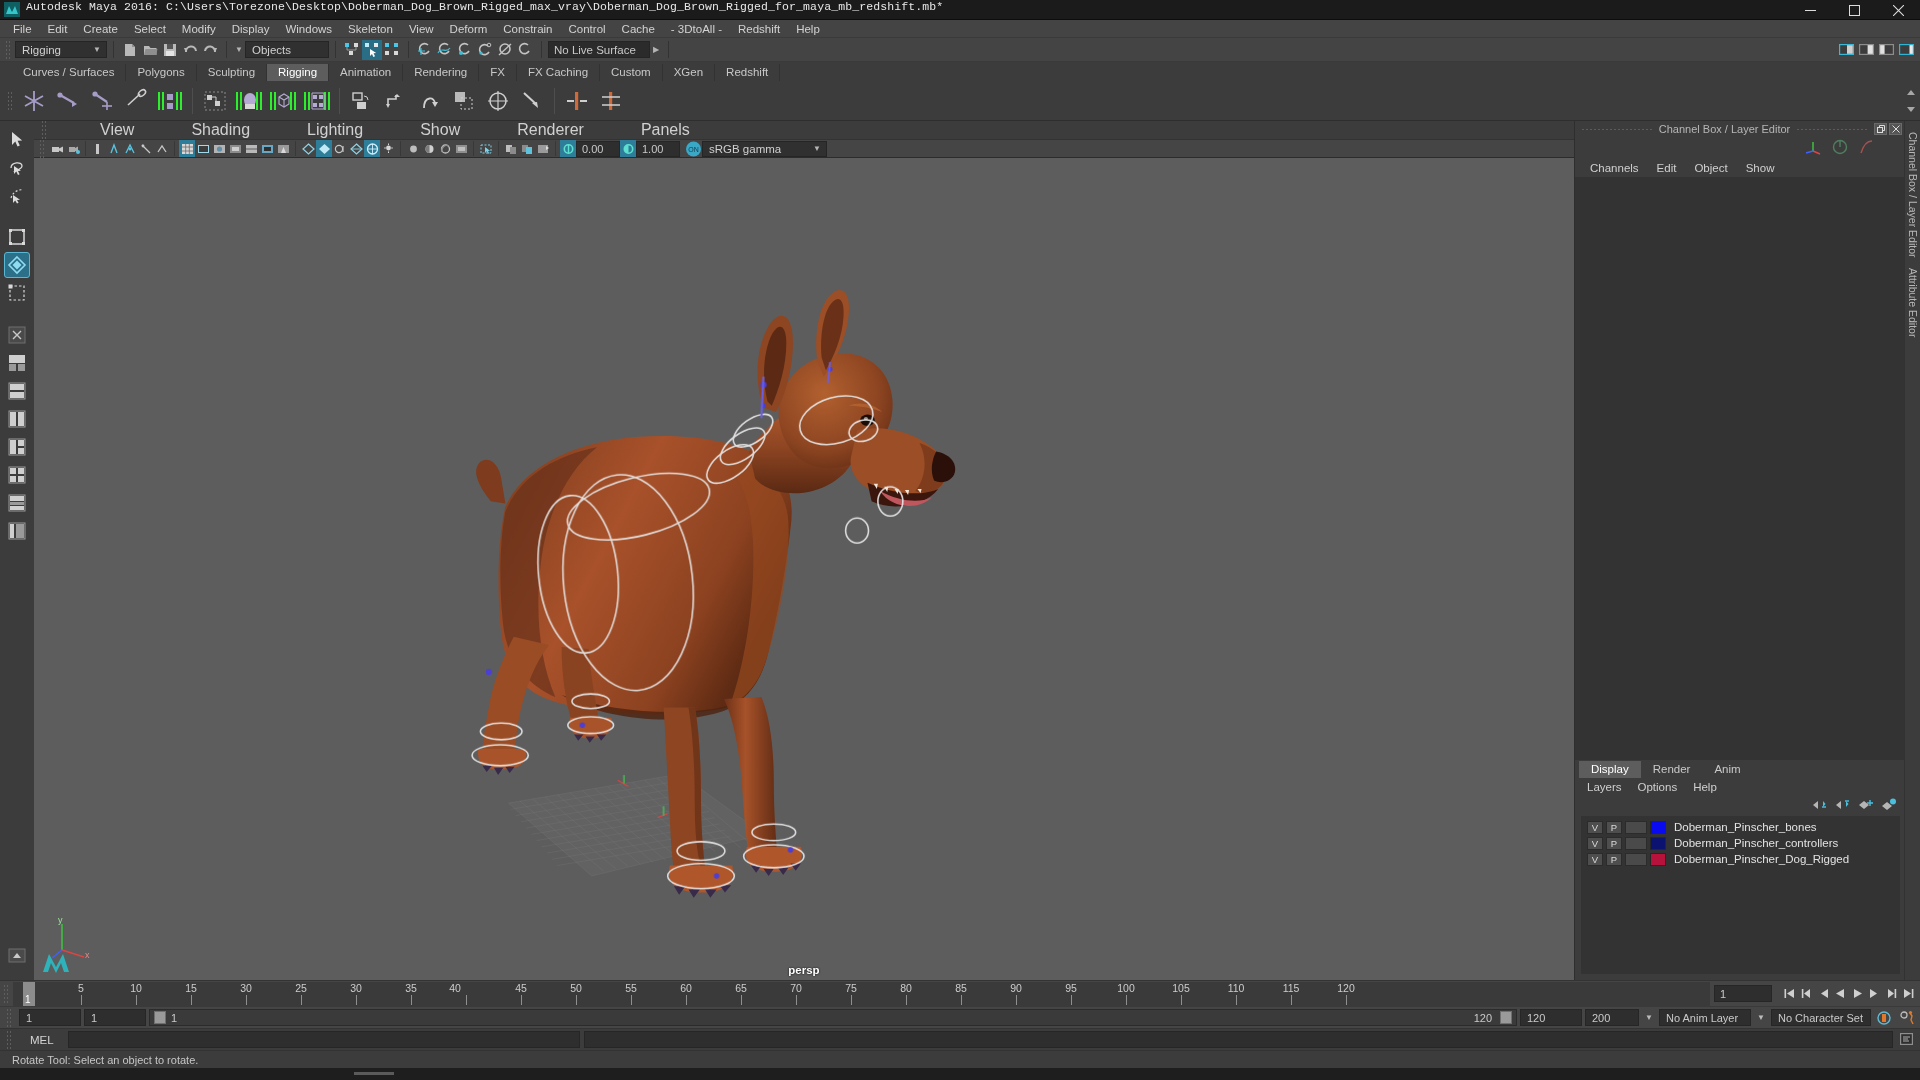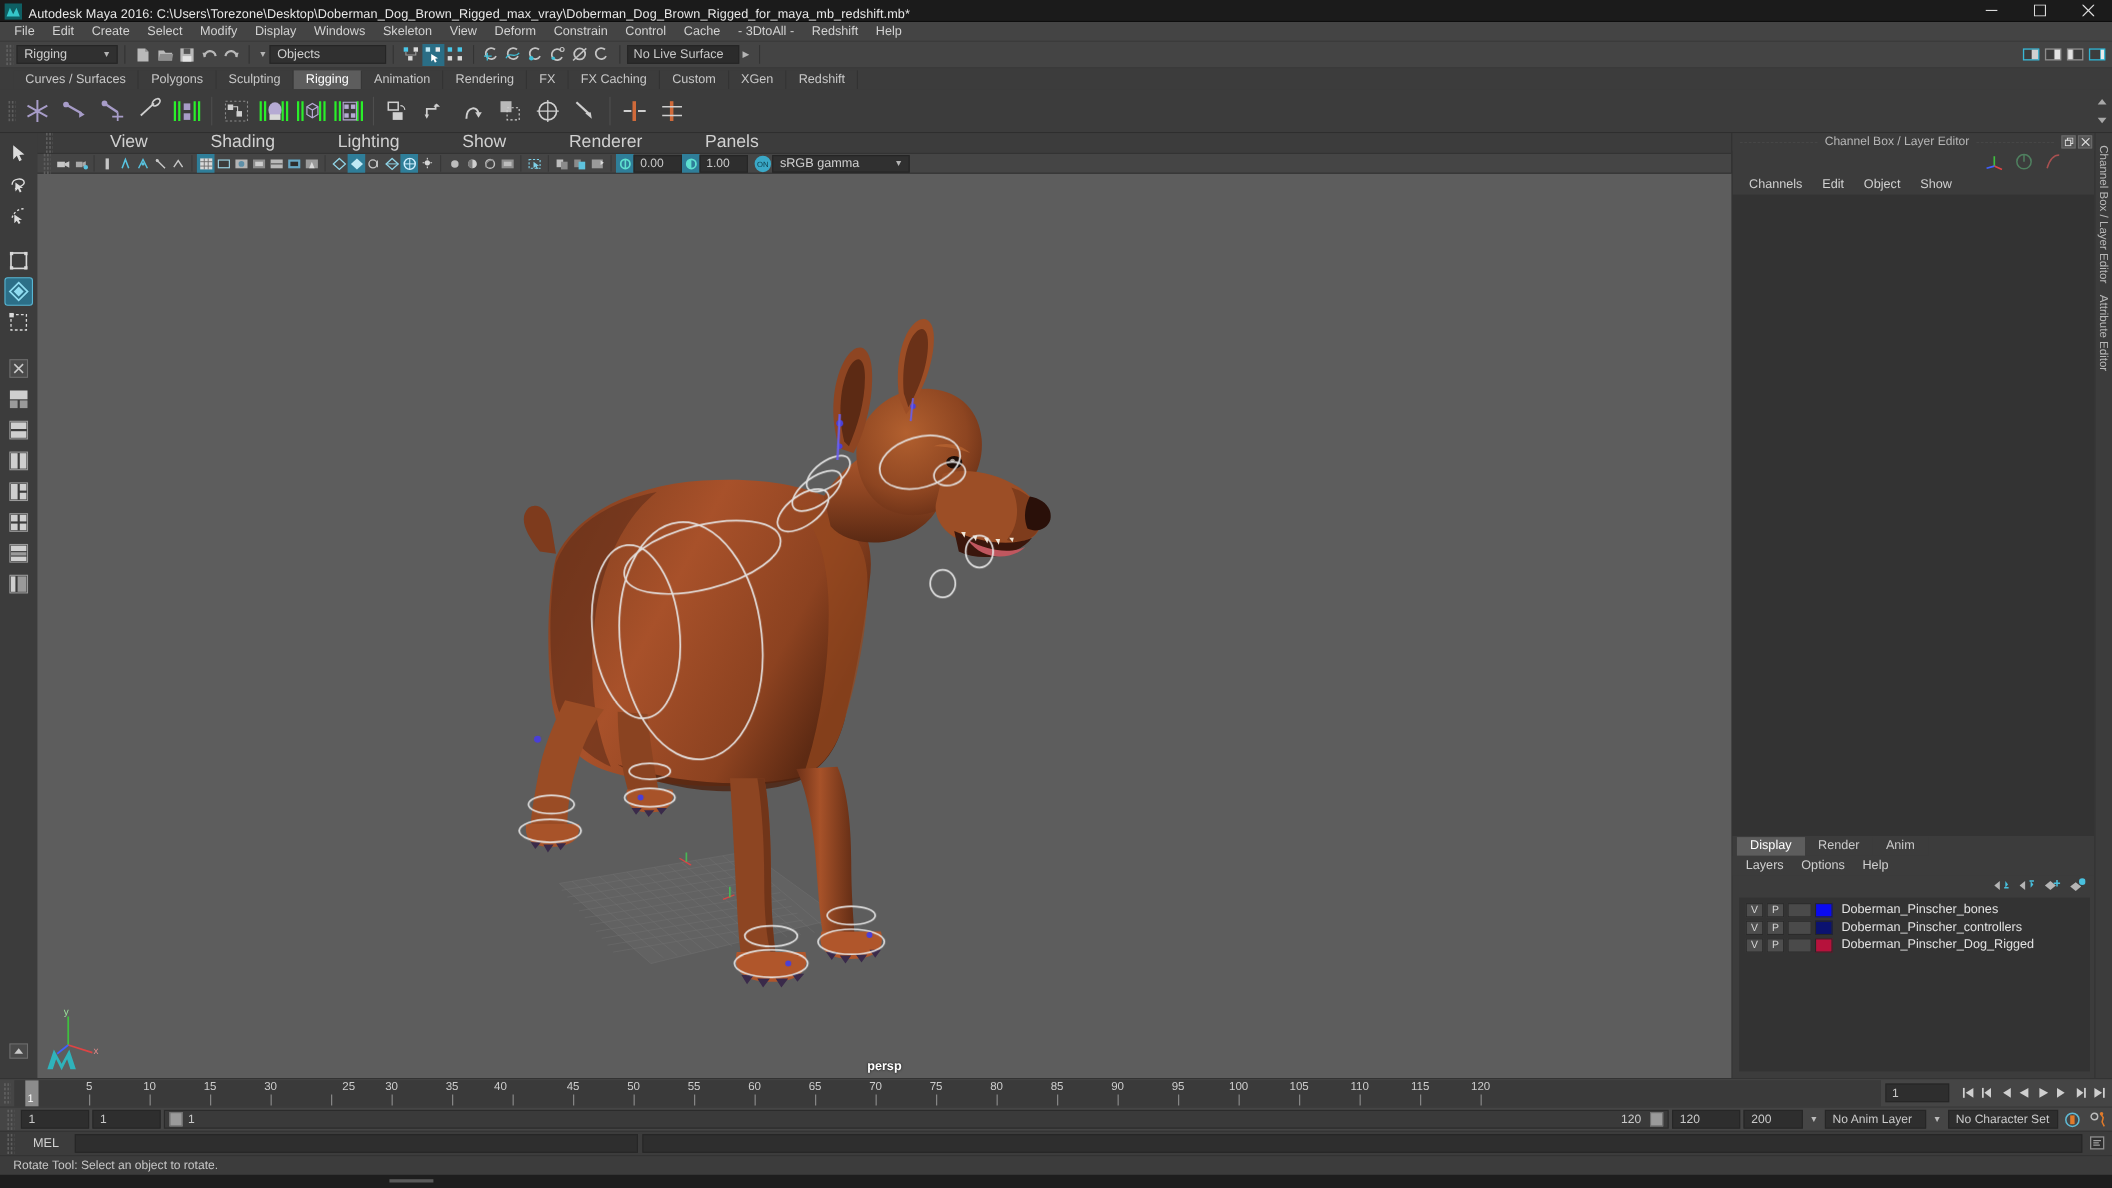--- a/index.html
+++ b/index.html
@@ -1,22 +1,22 @@
 <!DOCTYPE html>
 <html><head>
 <meta charset="utf-8">
 <style>
   * { box-sizing: border-box; margin:0; padding:0; }
   html,body { width:1920px; height:1080px; overflow:hidden; background:#3c3c3c;
     font-family:"Liberation Sans", sans-serif; color:#cfcfcf; font-size:12.5px; }
   .app { width:1920px; height:1080px; display:flex; flex-direction:column; }
 
   
-  .titlebar { height:20px; background:#1b1b1b; display:flex; align-items:flex-end;
-    border-bottom:1px solid #0d0d0d; flex:0 0 20px; }
+  .titlebar { height:20px; background:#1b1b1b; display:flex; align-items:flex-start;
+    border-bottom:1px solid #0d0d0d; flex:0 0 20px;font-family:Liberation Mono, monospace; }
   .tb-logo { width:20px; height:18px; margin:0 4px 0 2px; display:flex; align-items:center; justify-content:center; }
   .tb-title { font-size:11.5px; color:#e8e8e8; white-space:nowrap; letter-spacing:0.1px; }
   .tb-spacer { flex:1; }
   .tb-btn { width:44px; height:20px; display:flex; align-items:center; justify-content:center;
     color:#dcdcdc; font-size:12px; }
   .tb-btn svg { display:block; }
 
   
   .menubar { height:18px; background:#444444; display:flex; align-items:center; padding-left:5px;
     flex:0 0 18px; border-bottom:1px solid #3a3a3a;}
@@ -224,21 +224,21 @@
         </svg>
     </div>
     <div class="ibtn">
       <svg width="15" height="14">
           <path d="M12 9 A5 5 0 0 0 2 8" stroke="#b9b9b9" stroke-width="2" fill="none"></path>
           <path d="M14 5 l-4 0 l2.4 4 z" fill="#b9b9b9"></path>
         </svg>
     </div>
     <div class="sep"></div>
     <span class="arrow" style="color:#b4b4b4; font-size:8px; width:12px; text-align:center;">▼</span>
-    <div class="combo" style="width:106px;align-items:center;">
+    <div class="combo" style="width:84px;align-items:center;">
       <span>Objects</span>
     </div>
     <div class="sep"></div>
     <div class="ibtn">
       <svg width="16" height="15">
           <rect x="1" y="1" width="4" height="4" fill="#49c6e8"></rect>
           <rect x="10" y="1" width="4" height="4" fill="#d9d9d9"></rect>
           <rect x="5" y="9" width="4" height="4" fill="#d9d9d9"></rect>
           <path d="M3 5 v3 h9 v-3" stroke="#9a9a9a" fill="none"></path>
         </svg>
@@ -1147,21 +1147,21 @@
   <div class="timeline">
     <div class="grip"></div>
     <div class="tl-track">
       <div class="tl-cursor" style="left:10px;">
         <span>1</span>
       </div>
       <div class="tl-num" style="left:68px;">5</div>
       <div class="tl-num" style="left:123px;">10</div>
       <div class="tl-num" style="left:178px;">15</div>
       <div class="tl-num" style="left:233px;">30</div>
-      <div class="tl-num" style="left:304px;">25</div>
+      <div class="tl-num" style="left:288px;">25</div>
       <div class="tl-num" style="left:343px;">30</div>
       <div class="tl-num" style="left:398px;">35</div>
       <div class="tl-num" style="left:442px;">40</div>
       <div class="tl-num" style="left:508px;">45</div>
       <div class="tl-num" style="left:563px;">50</div>
       <div class="tl-num" style="left:618px;">55</div>
       <div class="tl-num" style="left:673px;">60</div>
       <div class="tl-num" style="left:728px;">65</div>
       <div class="tl-num" style="left:783px;">70</div>
       <div class="tl-num" style="left:838px;">75</div>

